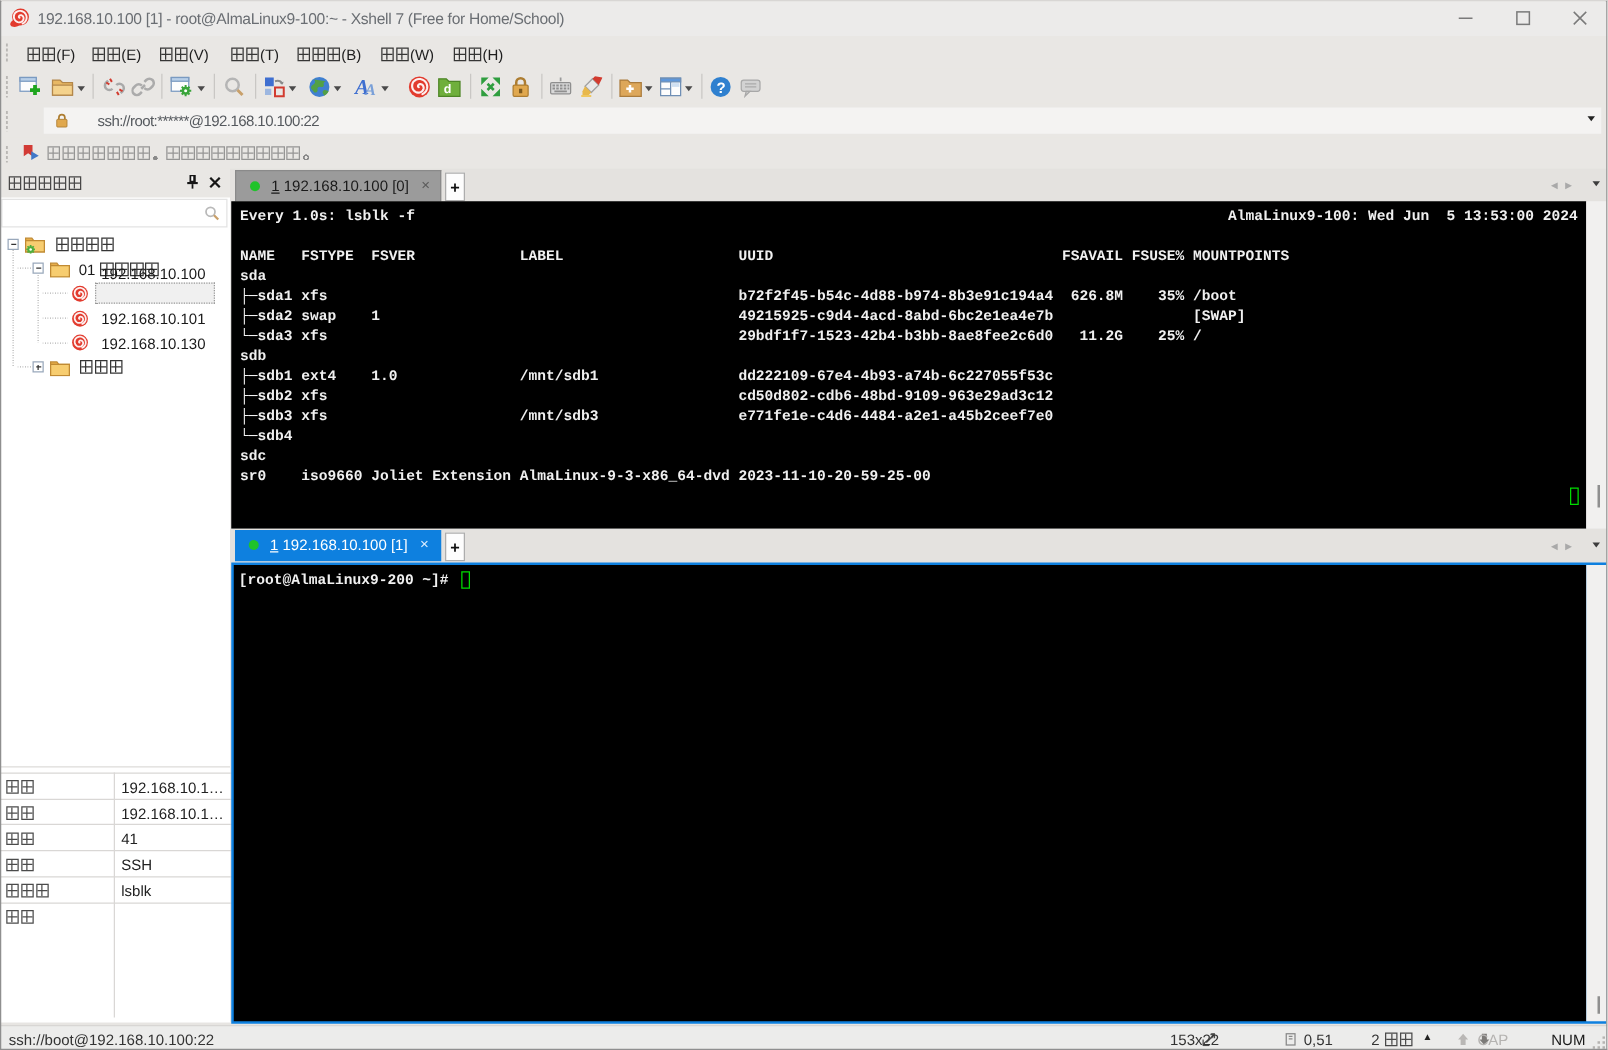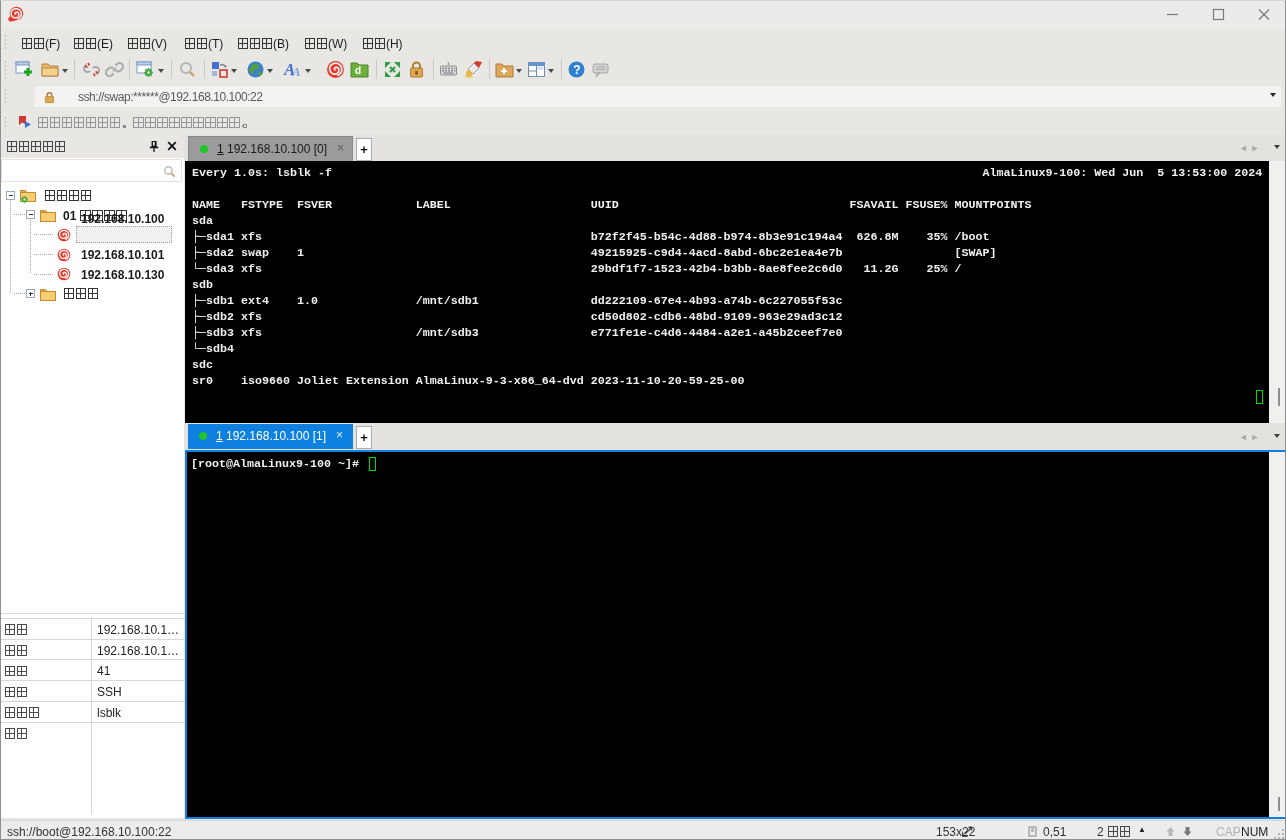--- a/index.html
+++ b/index.html
@@ -37,21 +37,21 @@
 #addr .txt { position:absolute; left:78px; top:7px; font-size:12px; letter-spacing:-.45px; color:#55595e; }
 
 #info { top:110px; height:25px; background:#e9e7e4; font-size:12px; color:#8a8a8a; }
 #info .fl { position:absolute; left:18px; top:6px; }
 #info .txt { position:absolute; left:37px; top:6px; }
 
 #lphead { position:absolute; left:0; top:135px; width:184px; height:23px; background:#e9e7e4; }
 #lphead .t { position:absolute; left:6px; top:5px; font-size:12px; color:#333; }
 #lpbody { position:absolute; left:0; top:158px; width:185px; height:660px; background:#fff; border-right:1px solid #eceae8; }
 #search { position:absolute; left:1px; top:1px; width:181px; height:23px; background:#fff; border:1px solid #e3e3e3; }
-.tl { position:absolute; font-size:12px; color:#1a1a1a; white-space:nowrap;font-weight:bold; }
+.tl { position:absolute; font-size:12px; color:#1a1a1a; white-space:nowrap; }
 .ti { position:absolute; }
 .tb { position:absolute; width:9px; height:9px; border:1px solid #99a8bb; background:#fff; }
 .tb b.h { position:absolute; left:1.5px; top:3px; width:4px; height:1px; background:#333; }
 .tb b.v { position:absolute; left:3px; top:1.5px; width:1px; height:4px; background:#333; }
 .dotv { position:absolute; width:1px; background-image:linear-gradient(#aaa 50%, transparent 50%); background-size:1px 2px; }
 .doth { position:absolute; height:1px; background-image:linear-gradient(90deg,#aaa 50%, transparent 50%); background-size:2px 1px; }
 .sel { position:absolute; background:#f0f0f0; border:1px dotted #999; }
 .prow { position:absolute; left:0; width:196px; height:20.7px; border-top:1px solid #d9d7d5; }
 .pk { position:absolute; left:4px; top:4px; font-size:12px; color:#333; }
 .pv { position:absolute; left:97px; top:4px; font-size:12px; color:#222; }
@@ -76,20 +76,21 @@
 #status span { position:absolute; top:4px; }
 #win { position:absolute; inset:0; border:1px solid #8f8f8f; border-top-color:#d8d6d4; pointer-events:none; z-index:99; }
 </style></head><body>
 
 <div id="title" class="bar tex">
   <span class="ico"><svg width="16" height="16" viewBox="0 0 19 19">
         <ellipse cx="6" cy="14.5" rx="6" ry="3.6" fill="#e23b2e" transform="rotate(-20 6 14.5)"></ellipse>
         <circle cx="10" cy="9" r="8" fill="#e23b2e"></circle>
         <path d="M9.05 9.73 L8.87 9.68 L8.69 9.56 L8.54 9.37 L8.43 9.13 L8.39 8.84 L8.43 8.53 L8.55 8.21 L8.76 7.91 L9.06 7.64 L9.44 7.43 L9.88 7.31 L10.37 7.28 L10.88 7.37 L11.39 7.57 L11.87 7.90 L12.28 8.35 L12.61 8.90 L12.83 9.53 L12.91 10.23 L12.83 10.96 L12.60 11.69 L12.21 12.38 L11.66 12.99 L10.98 13.50 L10.17 13.87 L9.28 14.08 L8.33 14.09 L7.36 13.90 L6.43 13.51 L5.57 12.92 L4.83 12.15 L4.25 11.21 L3.86 10.14 L3.69 8.98 L3.76 7.79 L4.08 6.60 L4.65 5.48 L5.55 4.59 L6.61 3.90 L7.79 3.44 L9.04 3.22 L10.30 3.25 L11.53 3.54 L12.69 4.06 L13.71 4.81 L14.56 5.75 L15.21 6.83 L15.63 8.03 L15.80 9.28 L15.71 10.55 L15.38 11.77 L14.81 12.90 L14.02 13.89 L13.05 14.70 L11.94 15.31" fill="none" stroke="#fff" stroke-width="1.8" stroke-linecap="round" opacity=".92"></path>
       </svg></span>
+  <span class="txt">192.168.10.100 [1] - root@AlmaLinux9-100:~ - Xshell 7 (Free for Home/School)</span>
   <svg class="wbtn" style="left:1150px" width="45" height="29">
       <path d="M17 14.5h11" stroke="#7a7a7a" stroke-width="1.2"></path>
     </svg>
   <svg class="wbtn" style="left:1196px" width="45" height="29">
       <rect x="17.5" y="9.5" width="10" height="10" fill="none" stroke="#7a7a7a" stroke-width="1.2"></rect>
     </svg>
   <svg class="wbtn" style="left:1242px" width="45" height="29">
       <path d="M17 9.5l10 10M27 9.5l-10 10" stroke="#7a7a7a" stroke-width="1.2"></path>
     </svg>
 </div>
@@ -242,21 +243,21 @@
       </svg></div>
 </div>
 
 <div id="addr" class="bar tex">
   <div class="grip" style="top:5px;height:17px"></div>
   <div class="field"></div>
   <span class="lk"><svg width="13" height="13" viewBox="0 0 19 19">
         <rect x="3.5" y="8" width="12" height="9" rx="1" fill="#e0a84e" stroke="#ad7d31"></rect>
         <path d="M6 8V6a3.5 3.5 0 0 1 7 0v2" fill="none" stroke="#ad7d31" stroke-width="2"></path>
       </svg></span>
-  <span class="txt">ssh://swap:******@192.168.10.100:22</span>
+  <span class="txt">ssh://root:******@192.168.10.100:22</span>
   <div style="position:absolute;left:1270px;top:10px;width:0;height:0;border:3.2px solid transparent;border-top:4px solid #222"></div>
 </div>
 
 <div id="info" class="bar tex">
   <div class="grip" style="top:6px;height:14px"></div>
   <span class="fl"><svg width="15" height="14" viewBox="0 0 15 14">
         <path d="M1 0h7v9L4.5 6.5 1 9z" fill="#d23b35"></path>
         <path d="M6 8.5l6 3.5-6 3.5z" fill="#3f78c9" transform="translate(1,-3.5)"></path>
       </svg></span>
   <span class="txt"><i class="k"></i><i class="k"></i><i class="k"></i><i class="k"></i><i class="k"></i><i class="k"></i><i class="k"></i><i class="kc"></i><i class="k"></i><i class="k"></i><i class="k"></i><i class="k"></i><i class="k"></i><i class="k"></i><i class="k"></i><i class="k"></i><i class="k"></i><i class="kp"></i></span>
@@ -402,21 +403,21 @@
       <span class="n" style="color:#fff">1</span>
       <span class="t" style="color:#fff">192.168.10.100 [1]</span>
       <span class="x" style="color:#ddeeff">×</span>
   </div>
   <div class="plus">+</div>
   <span class="tarr" style="left:1055px;top:9px">◄ ►</span>
   <div class="tdd" style="left:1090px;top:11px"></div>
 </div>
 <div style="position:absolute;left:185px;top:450px;width:1100px;height:369px;background:#0e80df"></div>
 <div class="term" style="left:187px;top:452px;width:1082px;height:365px">
-  <pre style="position:absolute;left:4px;top:4px">[root@AlmaLinux9-100 ~]# </pre>
+  <pre style="position:absolute;left:4px;top:4px">[root@AlmaLinux9-200 ~]# </pre>
   <div class="cur" style="left:182px;top:5px"></div>
 </div>
 <div class="sbar" style="left:1269px;top:452px;height:365px">
     <div class="sthumb" style="left:8.5px;top:345px;height:14px"></div>
   </div>
 
 <div id="status" class="bar tex">
   <span style="left:7px">ssh://boot@192.168.10.100:22</span>
   <svg style="position:absolute;left:961px;top:5px" width="12" height="11">
       <g stroke="#4a4a4a" fill="none">
@@ -432,21 +433,21 @@
     </svg>
   <span style="left:1043px">0,51</span>
   <span style="left:1097px">2 <i class="k"></i><i class="k"></i></span>
   <span style="left:1138px;font-size:8px;color:#222">▲</span>
   <svg style="position:absolute;left:1165px;top:5px" width="11" height="11">
       <path d="M5.5 1l4 4.5H7.5V10h-4V5.5H1.5z" fill="#b9b7b5"></path>
     </svg>
   <svg style="position:absolute;left:1182px;top:5px" width="11" height="11">
       <path d="M5.5 10l4-4.5H7.5V1h-4v4.5H1.5z" fill="#7c7a78"></path>
     </svg>
-  <span style="left:1216px;color:#b5b3b1">CAP</span>
+  <span style="left:1182px;color:#b5b3b1">CAP</span>
   <span style="left:1241px;color:#1a1a1a">NUM</span>
 <svg style="position:absolute;left:1274px;top:8px" width="11" height="11">
       <g fill="#b5b3b1">
         <rect x="8" y="0" width="2" height="2"></rect>
         <rect x="4" y="4" width="2" height="2"></rect>
         <rect x="8" y="4" width="2" height="2"></rect>
         <rect x="0" y="8" width="2" height="2"></rect>
         <rect x="4" y="8" width="2" height="2"></rect>
         <rect x="8" y="8" width="2" height="2"></rect>
       </g>

